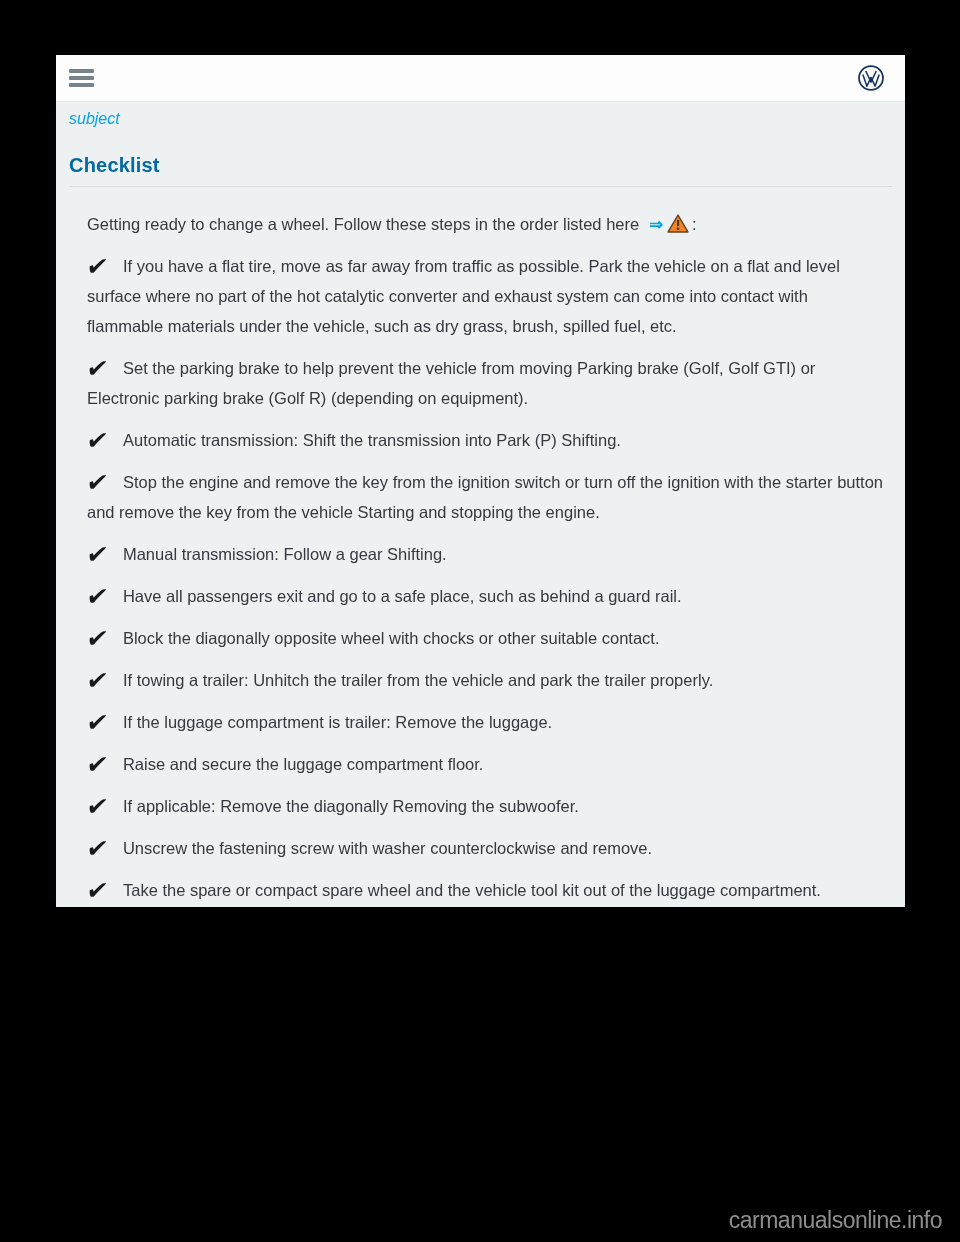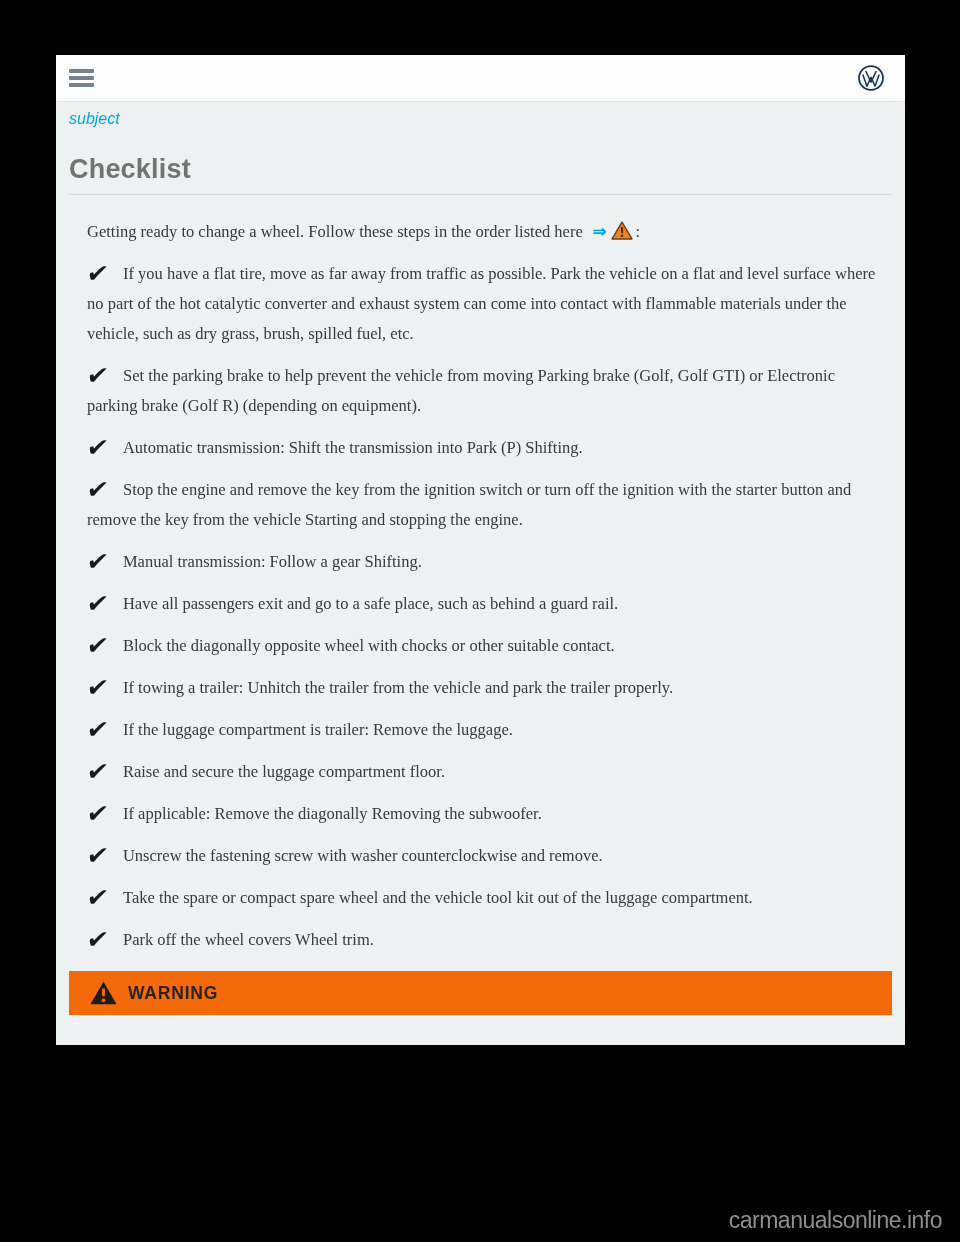--- a/index.html
+++ b/index.html
@@ -1,34 +1,34 @@
 <!DOCTYPE html>
 <html><head>
 <meta charset="utf-8">
 <style>
   * { margin:0; padding:0; box-sizing:border-box; }
   html,body { width:960px; }
   body { font-family:"Liberation Sans", sans-serif; background:#000; }
   .frame { position:relative; width:960px; height:1242px; background:#000; overflow:hidden; }
-  .page { position:absolute; left:56px; top:55px; width:849px; height:990px; background:#eef1f2; overflow:hidden; }
+  .page { position:absolute; left:56px; top:55px; width:849px; height:852px; background:#eef1f2; overflow:hidden; }
 
   
   .topbar { height:47px; background:#fdfdfd; border-bottom:1px solid #e3e6e8;
             display:flex; align-items:center; justify-content:space-between; padding:0 20px 0 11px; }
   .hamburger { display:flex; flex-direction:column; gap:3px; cursor:pointer; padding:4px 2px; }
   .hamburger span { display:block; width:25px; height:4px; background:#78828a; border-radius:1px; }
   .vw-logo { width:28px; height:28px; }
 
   
   .content { margin:0 13px; }
   .subject { margin-top:8px; color:#00a6e6; font-style:italic; font-size:16px; }
-  .title { margin-top:26px; color:#737373; font-size:27px; font-weight:bold; letter-spacing:0.2px; }
+  .title { margin-top:26px; color:#0369a1; font-size:20px; font-weight:bold; letter-spacing:0.2px; }
   .divider { margin-top:9px; border:none; border-top:1px solid #d7dcdf; height:0; }
 
-  .body-pad { padding-left:18px; padding-right:8px; color:#343a3f; font-size:16.5px; line-height:30px;font-family:Liberation Serif, serif; }
+  .body-pad { padding-left:18px; padding-right:8px; color:#343a3f; font-size:16.5px; line-height:30px; }
   .intro { margin-top:22px; }
   .ref-arrow { color:#00a6e6; font-weight:bold; margin:0 4px 0 10px; }
   .inline-warn { vertical-align:-3px; margin-right:3px; }
 
   
   .check-item { margin-top:12px; }
   .check { display:inline-block; font-size:25px; line-height:20px; color:#17191b;
            transform:skewX(-9deg); margin-right:15px; vertical-align:-3px; }
 
   

